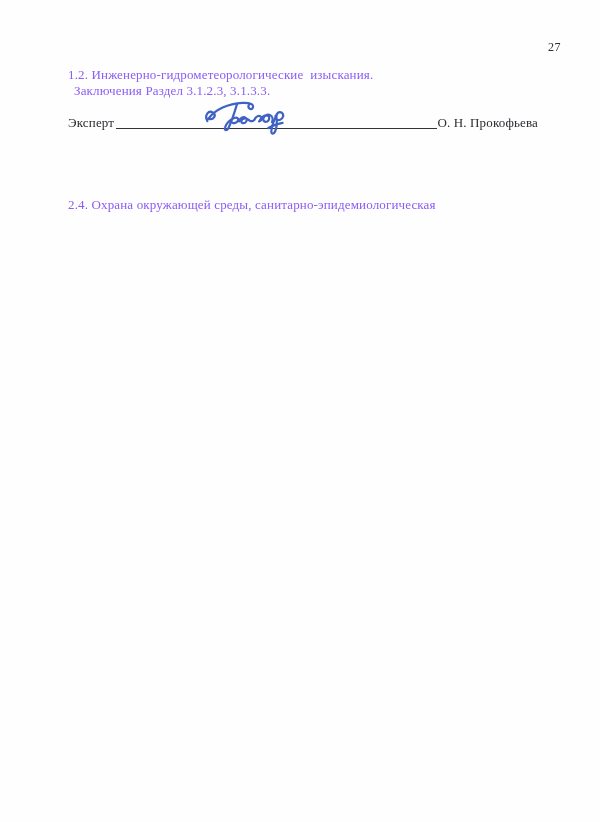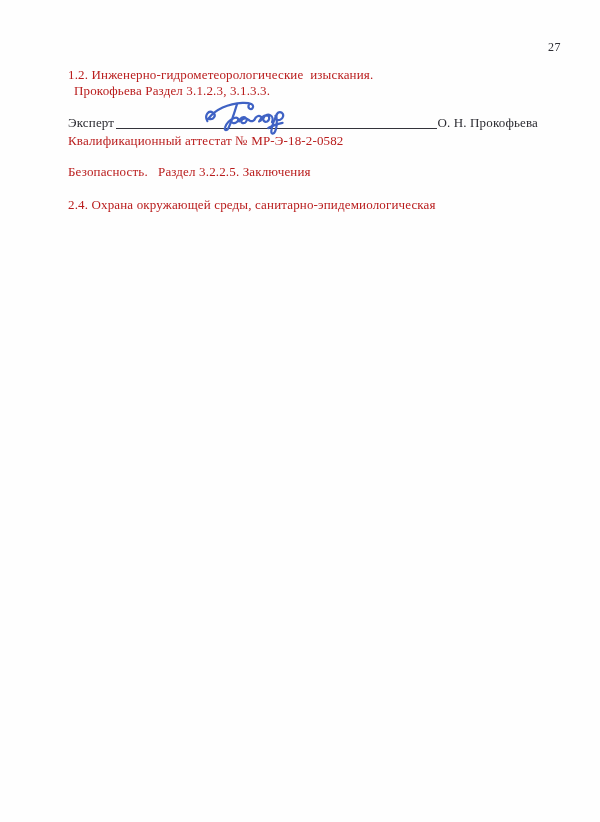--- a/index.html
+++ b/index.html
@@ -20,21 +20,21 @@
     inset: 0;
     background: #fefefe;
     padding-left: 9px;
   }
   .doc-line {
     position: absolute;
     font-size: 13px;
     line-height: 16px;
     letter-spacing: 0.15px;
     white-space: pre-wrap;
-    color: #b91c1c;
+    color: #8b5cf6;
   }
   .page-number {
     position: absolute;
     top: 40px;
     left: 548px;
     font-size: 12px;
     letter-spacing: 0.5px;
     color: #2e2e34;
   }
   .l1 { top: 67px;  left: 68px; }
@@ -81,36 +81,34 @@
 </style>
 </head>
 <body>
 
 <div class="page">
 
   <div class="page-number">27</div>
 
   <div class="doc-line l1">1.2. Инженерно-гидрометеорологические  изыскания.</div>
 
-  <div class="doc-line l2">Прокофьева Раздел 3.1.2.3, 3.1.3.3.</div>
+  <div class="doc-line l2">Заключения Раздел 3.1.2.3, 3.1.3.3.</div>
 
   <div class="expert-row">
     <span class="expert-label">Эксперт</span>
     <span class="signature-line"></span>
     <span class="expert-name">О. Н. Прокофьева</span>
   </div>
 
   <svg class="signature-svg" viewBox="0 0 300 110" preserveAspectRatio="none" aria-hidden="true">
     <path d="M13,64 C3,48 16,30 30,40 C40,47 31,63 16,57"></path>
     <path d="M16,57 C36,30 74,13 116,11 C139,10 152,17 146,26 C141,33 130,27 135,17"></path>
     <path d="M100,15 C93,38 86,60 76,82 C71,93 61,93 65,82 C69,70 80,60 92,55 C103,51 108,60 99,67 C92,72 83,70 82,62"></path>
     <path d="M106,65 C109,54 120,49 126,55 C132,61 126,71 117,70 C110,69 112,59 120,57 C128,54 133,60 138,63 C144,66 150,64 153,57 C156,50 164,47 170,51 C175,55 172,63 165,65 C172,52 182,45 190,48 C197,51 196,61 189,65 C182,68 175,63 178,55 C181,47 190,43 198,47 C205,50 206,59 203,67"></path>
     <path d="M220,40 C211,56 203,76 201,92 C200,102 208,103 212,94 C217,83 218,66 216,51 C215,41 224,35 232,40 C239,45 236,57 227,60 C219,63 212,57 213,49"></path>
     <path d="M192,84 C204,77 220,72 234,69"></path>
   </svg>
 
-  <div class="doc-line attestation">Квалификационный аттестат № МР-Э-18-2-0582</div>
 
   <div class="doc-line s2l1">2.4. Охрана окружающей среды, санитарно-эпидемиологическая</div>
 
-  <div class="doc-line s2l2">Безопасность.   Раздел 3.2.2.5. Заключения</div>
 
 </div>
 
 </body></html>

